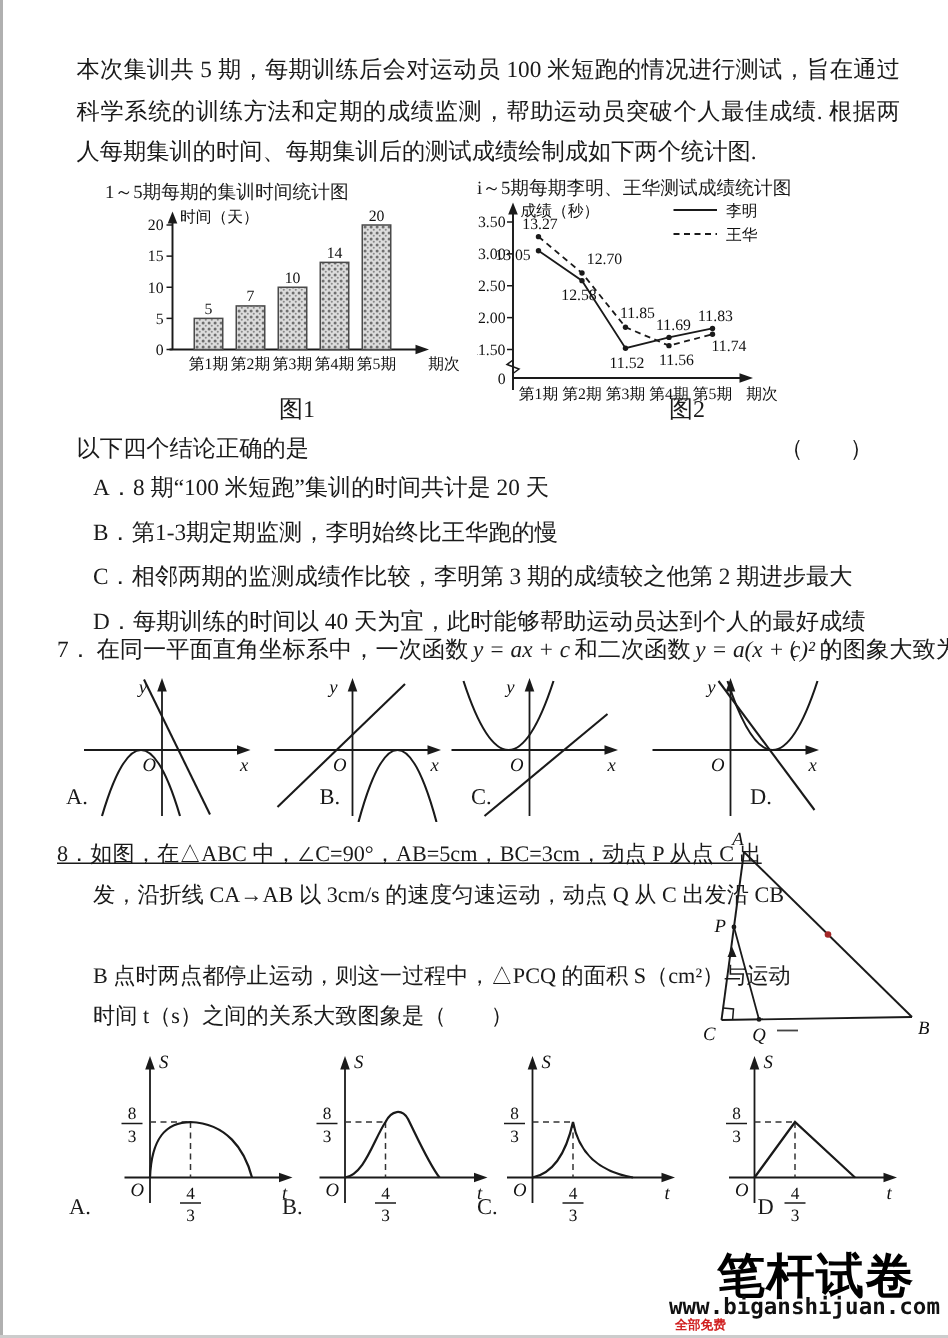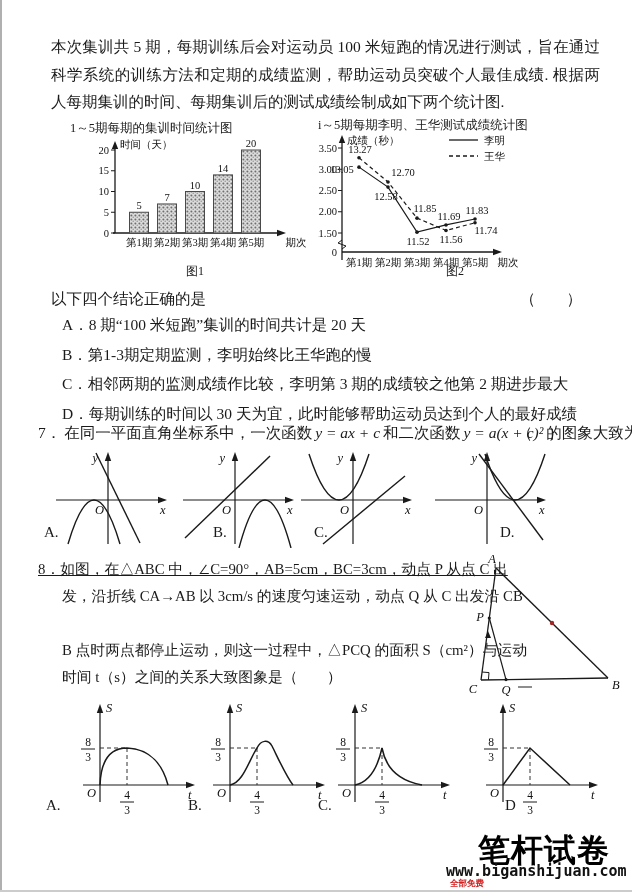--- a/index.html
+++ b/index.html
@@ -2,21 +2,21 @@
 <html><head>
 <meta charset="utf-8">
 <style>
   html,body{margin:0;padding:0;background:#ffffff;}
   .page{position:relative;width:632px;height:892px;background:#fff;overflow:hidden;
         font-family:"Liberation Serif",serif;color:#1a1a1a;}
   .edge-left{position:absolute;left:0;top:0;width:2px;height:100%;background:#b0b0b0;}
   .edge-bottom{position:absolute;left:0;bottom:0;width:100%;height:2px;background:#cccccc;}
   .intro{position:absolute;left:51px;top:33px;width:549px;font-size:15.5px;line-height:27.5px;text-align:justify;}
   .chart-title{position:absolute;text-align:left;font-size:12.5px;white-space:nowrap;}
-  .caption{position:absolute;font-size:12px;}
+  .caption{position:absolute;font-size:16px;}
   .stem{position:absolute;font-size:15.5px;white-space:nowrap;}
   .bracket{position:absolute;font-size:15.5px;}
   .opts{position:absolute;left:62px;top:315px;}
   .opt{font-size:15.5px;height:29.5px;white-space:nowrap;}
   .q7stem span{margin-right:3px;}
   .math{font-style:italic;}
   .graph-label{position:absolute;font-size:15px;}
   .q8line{position:absolute;font-size:14.8px;white-space:nowrap;}
   svg text{font-family:"Liberation Serif",serif;fill:#111;}
   .cl{font-size:10.5px;}
@@ -138,21 +138,21 @@
       </g>
   </svg>
   <div class="caption" style="left:446px;top:263px;">图2</div>
 
   <div class="stem" style="left:51px;top:289px;">以下四个结论正确的是</div>
   <div class="bracket" style="left:520px;top:289px;">（　　）</div>
   <div class="opts">
     <div class="opt">A．8 期“100 米短跑”集训的时间共计是 20 天</div>
     <div class="opt">B．第1-3期定期监测，李明始终比王华跑的慢</div>
     <div class="opt">C．相邻两期的监测成绩作比较，李明第 3 期的成绩较之他第 2 期进步最大</div>
-    <div class="opt">D．每期训练的时间以 30 天为宜，此时能够帮助运动员达到个人的最好成绩</div>
+    <div class="opt">D．每期训练的时间以 40 天为宜，此时能够帮助运动员达到个人的最好成绩</div>
   </div>
 
   <div class="stem q7stem" style="left:38px;top:423px;">
     <span>7．</span><span>在同一平面直角坐标系中，一次函数</span><span class="math">y = ax + c</span><span>和二次函数</span><span class="math">y = a(x + c)²</span><span>的图象大致为</span>
   </div>
   <div class="bracket" style="left:517px;top:423px;">（　）</div>
 
   <svg style="position:absolute;left:48px;top:448px;" width="125" height="100">
     <line x1="8" y1="52" x2="114" y2="52" stroke="#1a1a1a" stroke-width="1.2"></line>
     <polygon points="119,52 110,48.8 110,55.2" fill="#1a1a1a"></polygon>

